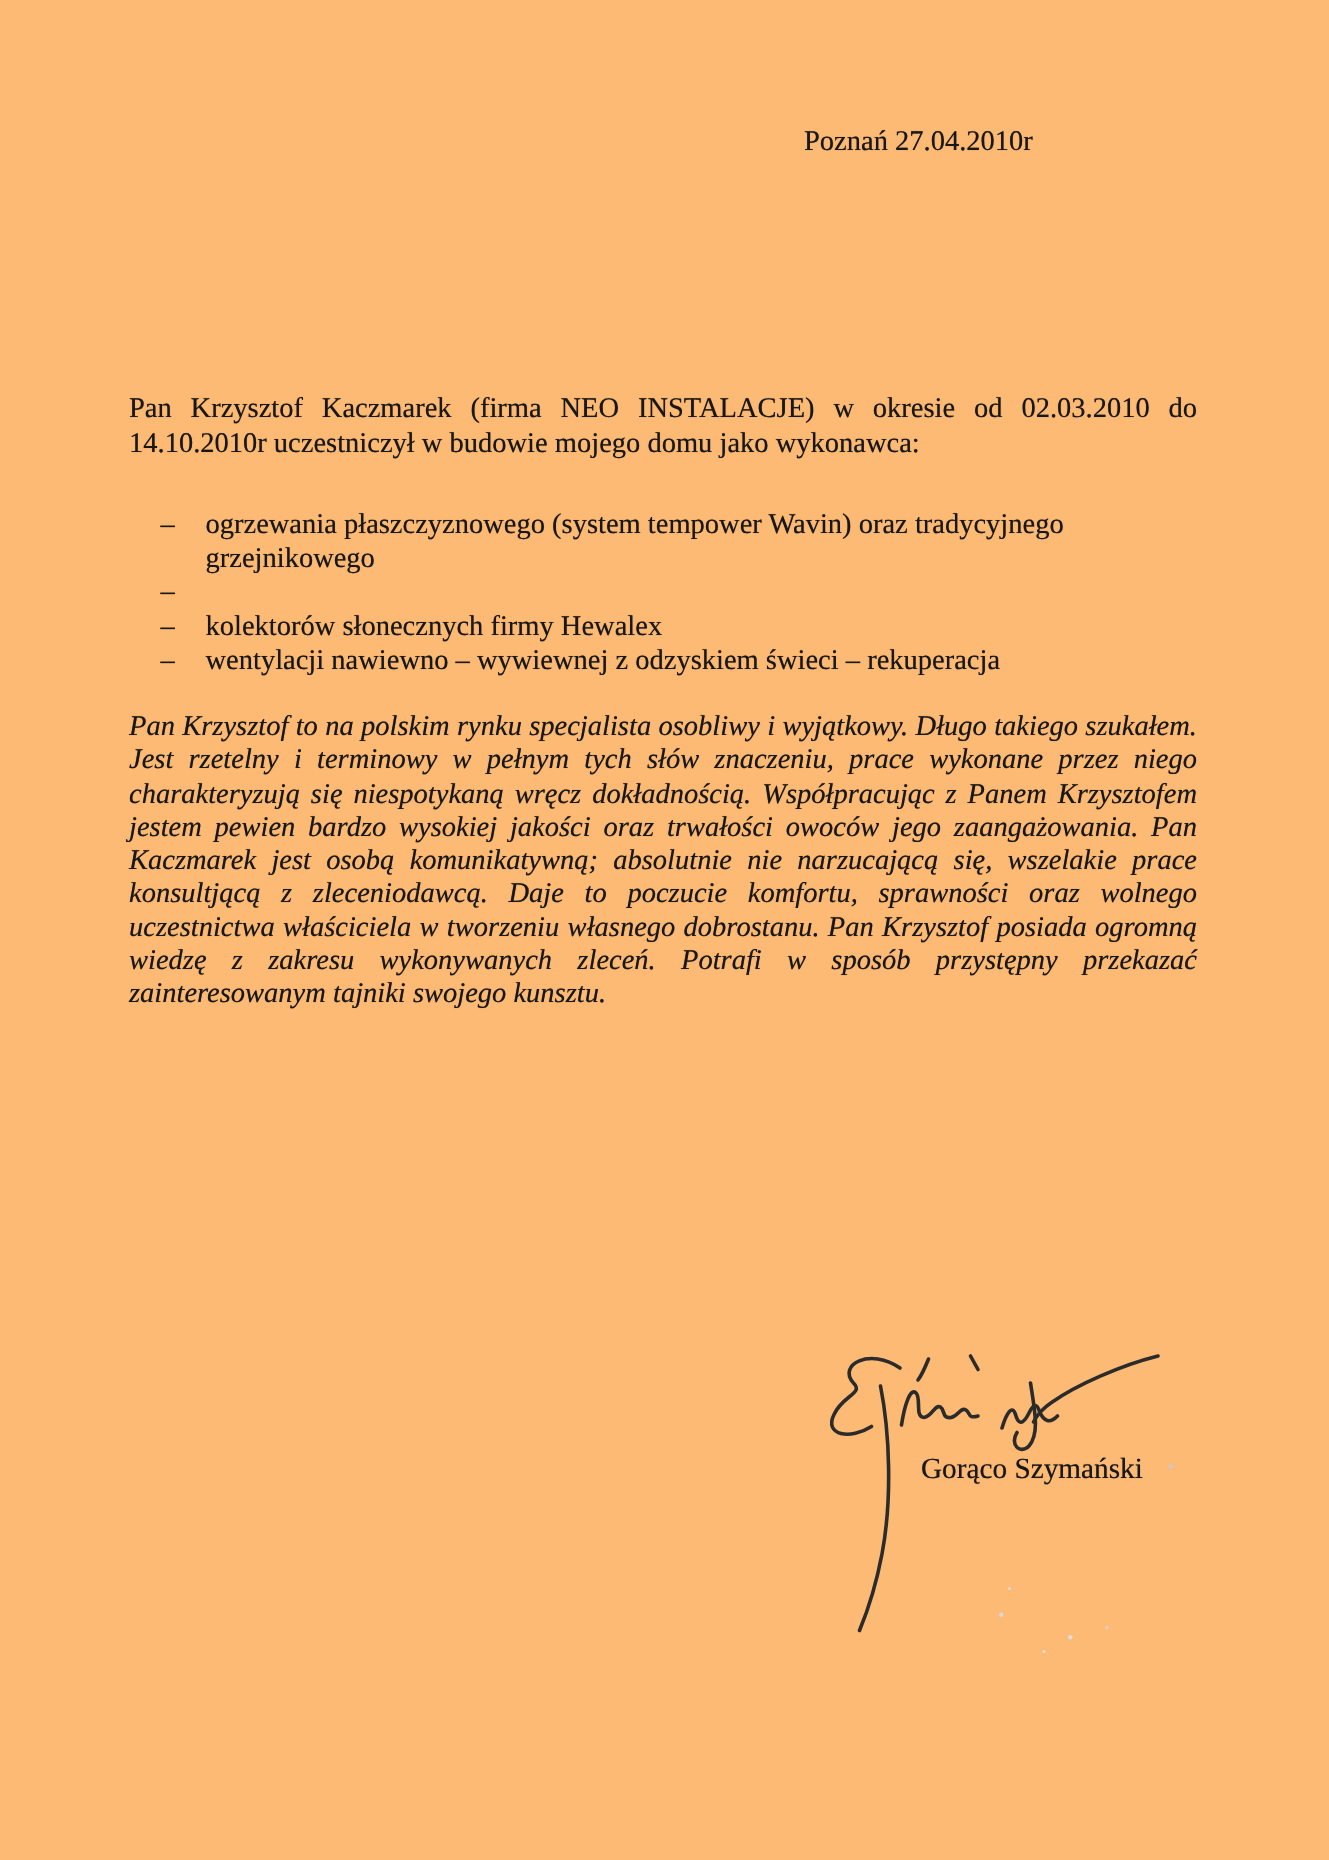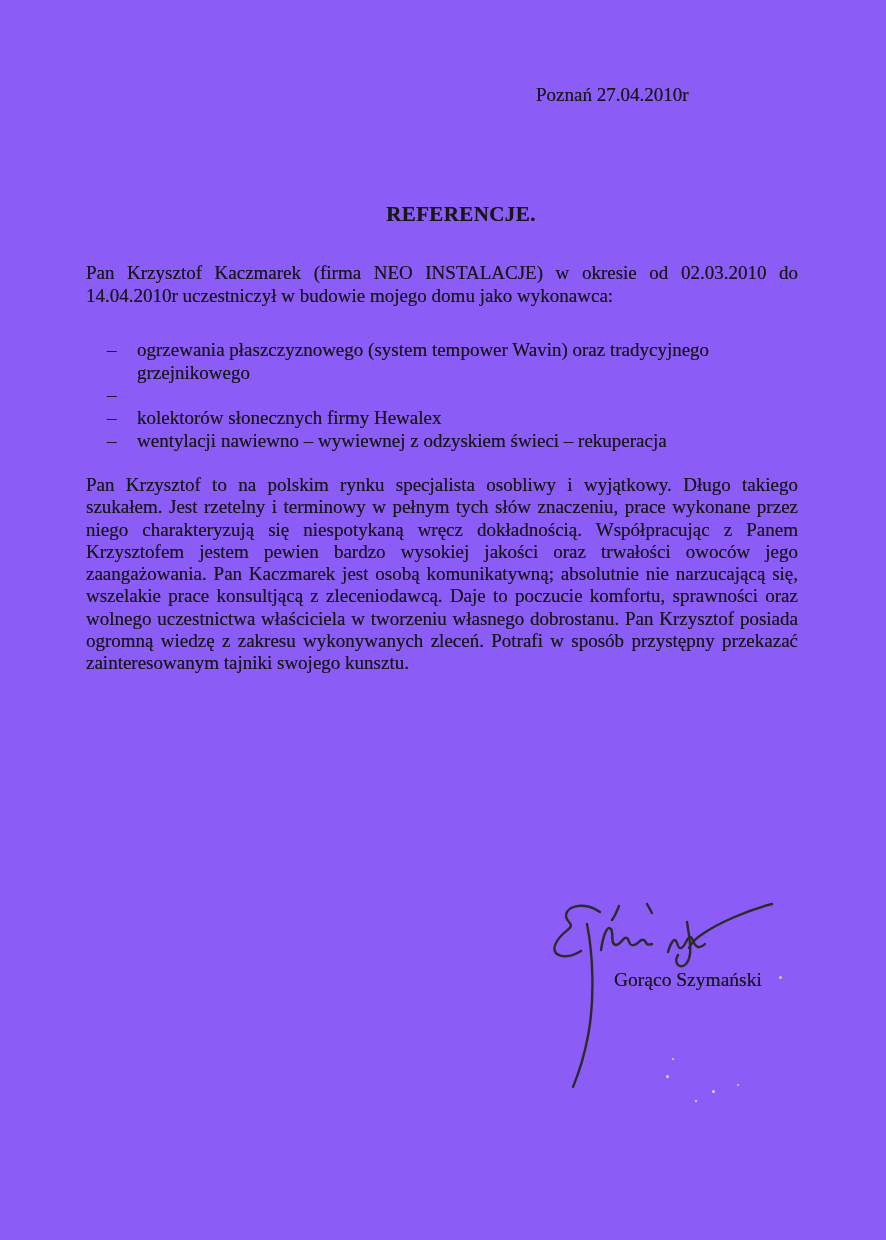--- a/index.html
+++ b/index.html
@@ -4,21 +4,21 @@
 <style>
   html, body {
     margin: 0;
     padding: 0;
     background: #ffffff;
   }
   .page {
     position: relative;
     width: 886px;
     height: 1240px;
-    background: #8b5cf6;
+    background: #fdba74;
     font-family: "Liberation Serif", "DejaVu Serif", serif;
     color: #171717;
     overflow: hidden;
     text-shadow: 0 0 0.5px rgba(10,10,10,0.6);
   }
   .date-line {
     position: absolute;
     left: 536px;
     top: 84px;
     font-size: 19px;
@@ -67,20 +67,21 @@
   }
   .body-par {
     position: absolute;
     left: 86px;
     top: 474px;
     width: 712px;
     margin: 0;
     font-size: 19px;
     line-height: 22.3px;
     text-align: justify;
+    font-style: italic;
   }
   .body-last-line {
     white-space: nowrap;
   }
   .closing-par {
     position: absolute;
     left: 86px;
     top: 714px;
     width: 712px;
     margin: 0;
@@ -112,23 +113,22 @@
   .sp5 { left: 695px; top: 1100px; width: 2px; height: 2px; background:#e0e0e0; }
   .sp6 { left: 672px; top: 1058px; width: 2px; height: 2px; background:#dadada; }
 </style>
 </head>
 <body>
 
 <div class="page">
 
   <div class="date-line">Poznań 27.04.2010r</div>
 
-  <h1 class="doc-title">REFERENCJE.</h1>
 
-  <p class="intro">Pan Krzysztof Kaczmarek (firma NEO INSTALACJE) w okresie od 02.03.2010 do 14.04.2010r uczestniczył w budowie mojego domu jako wykonawca:</p>
+  <p class="intro">Pan Krzysztof Kaczmarek (firma NEO INSTALACJE) w okresie od 02.03.2010 do 14.10.2010r uczestniczył w budowie mojego domu jako wykonawca:</p>
 
   <ul class="work-list">
     <li>
       <span class="marker">–</span>
       <span class="item-text">ogrzewania płaszczyznowego (system tempower Wavin) oraz tradycyjnego grzejnikowego</span>
     </li>
     <li>
       <span class="marker">–</span>
     </li>
     <li>

